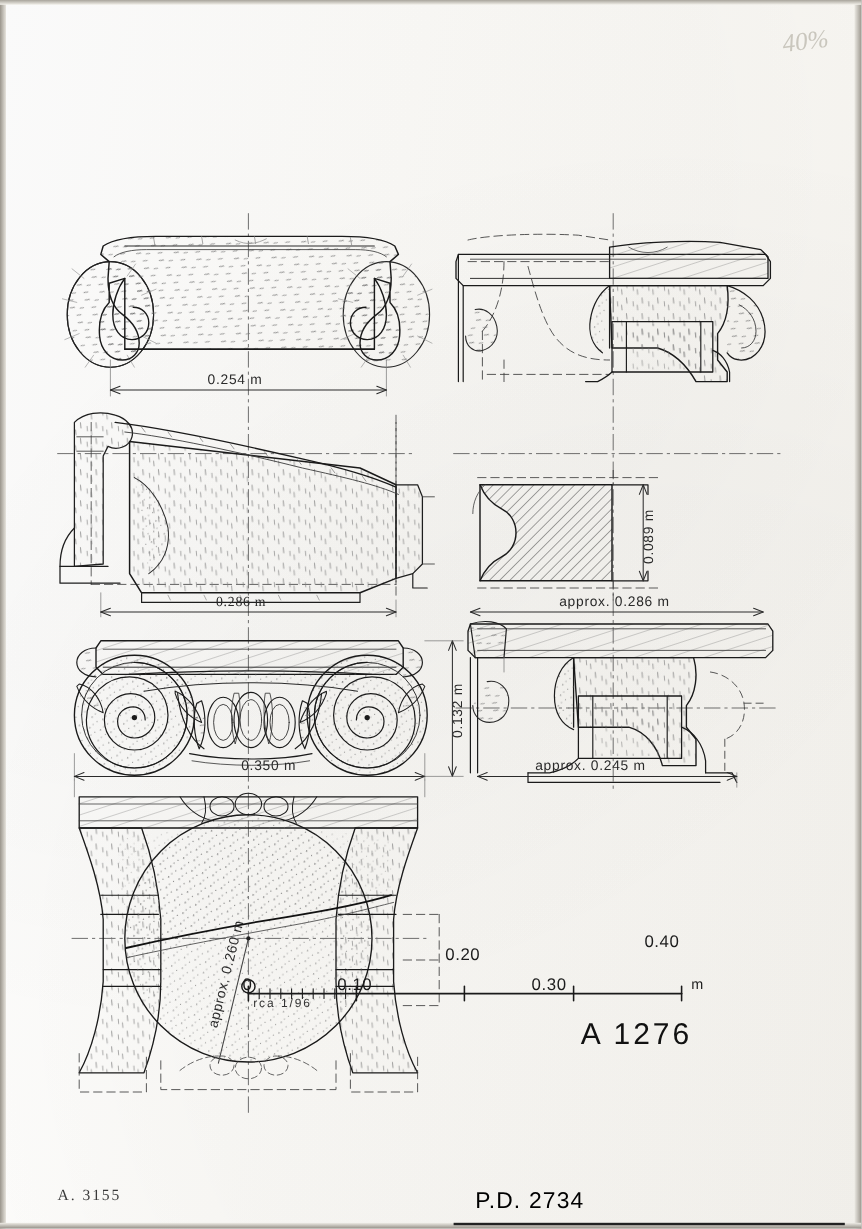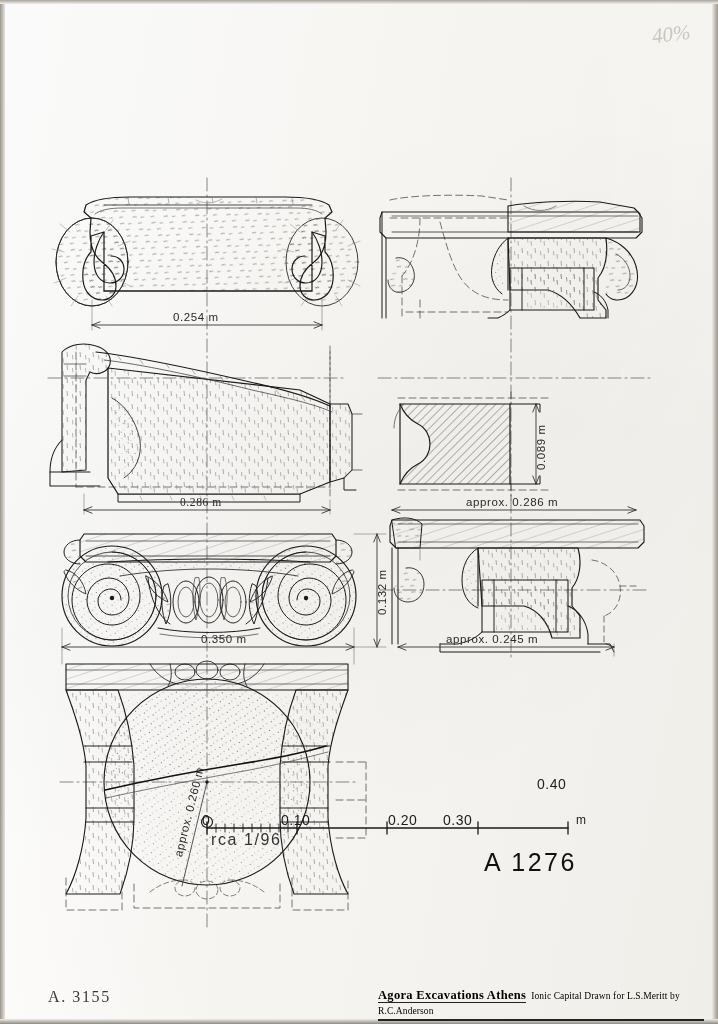--- a/index.html
+++ b/index.html
@@ -21,23 +21,23 @@
 
   svg{position:absolute;left:0;top:0;}
   .lbl{position:absolute;color:#1a1a1a;white-space:nowrap;}
   .dimtxt{font-size:11.5px;letter-spacing:.6px;color:#2a2a2a;}
   .tick{font-size:14px;letter-spacing:.5px;color:#1c1c1c;}
   .vert{transform:rotate(-90deg);transform-origin:left top;}
 
   #pct{position:absolute;right:28px;top:22px;font-family:"Liberation Serif",serif;
        font-size:21px;color:#c9c6bd;transform:rotate(-7deg);font-style:italic;}
   #invno{position:absolute;left:48px;top:988px;font-family:"Liberation Serif",serif;
-       font-size:16px;letter-spacing:1.6px;color:#3a3a3a;}
+       font-size:13px;letter-spacing:1.6px;color:#3a3a3a;}
   #a1276big{position:absolute;left:484px;top:848px;font-size:25px;letter-spacing:2.5px;color:#111;}
-  #rca{position:absolute;left:211px;top:831px;font-size:16px;letter-spacing:1.6px;color:#333;}
+  #rca{position:absolute;left:211px;top:831px;font-size:10px;letter-spacing:1.6px;color:#333;}
 
   
   #title{position:absolute;left:378px;top:988px;width:320px;}
   .tl1{font-family:"Liberation Serif",serif;font-size:12.5px;}
   .tl1 b{font-weight:bold;border-bottom:1px solid #222;letter-spacing:.3px;}
   .tl1 span.sub{font-size:9.5px;letter-spacing:.1px;margin-left:5px;}
   .tl2{margin-top:3px;display:flex;align-items:baseline;}
   .tl2 .pd{font-size:19px;letter-spacing:1px;margin-left:18px;}
   #ruleline{position:absolute;left:378px;top:1019px;width:326px;height:1.6px;background:#222;}
 </style>
@@ -511,34 +511,31 @@
 
   <div class="lbl dimtxt" style="left:466px;top:496px;">approx.  0.286 m</div>
 
   <div class="lbl dimtxt" style="left:446px;top:633px;">approx.  0.245 m</div>
 
   <div class="lbl dimtxt" style="left:172px;top:855px;position:absolute;
               transform:rotate(-76deg);transform-origin:left top;">approx.  0.260 m</div>
 
   <div class="lbl tick" style="left:202px;top:812px;">0</div>
   <div class="lbl tick" style="left:281px;top:812px;text-align:center;">0.10</div>
-  <div class="lbl tick" style="left:371px;top:812px;margin-left:17px;">0.20</div>
+  <div class="lbl tick" style="left:371px;top:787px;">0.20</div>
   <div class="lbl tick" style="left:443px;top:812px;">0.30</div>
   <div class="lbl tick" style="left:537px;top:776px;">0.40</div>
   <div class="lbl tick" style="left:576px;top:813px;font-size:12px;">m</div>
 
   <div id="rca">rca 1/96</div>
   <div id="a1276big">A 1276</div>
   <div id="pct">40%</div>
   <div id="invno">A. 3155</div>
 
   <div id="title">
-    <div class="tl1">
-      <b>Agora Excavations Athens</b><span class="sub">Ionic Capital Drawn for L.S.Meritt by R.C.Anderson</span>
-    </div>
     <div class="tl2">
 
       <span class="pd">P.D. 2734</span>
     </div>
   </div>
   <div id="ruleline"></div>
 
 </div>
 
 </body></html>

